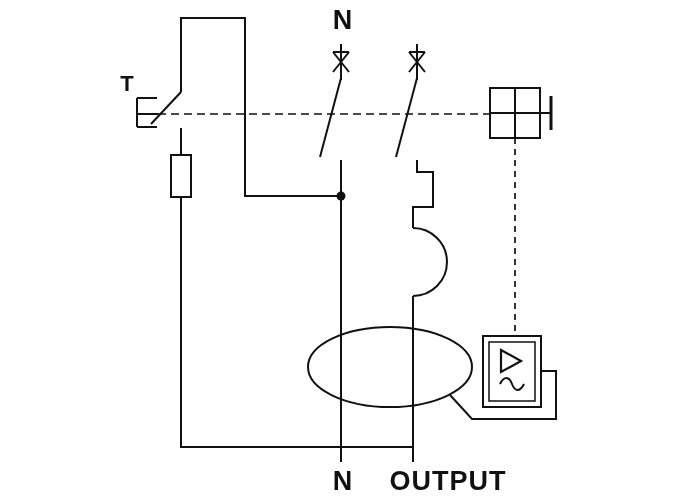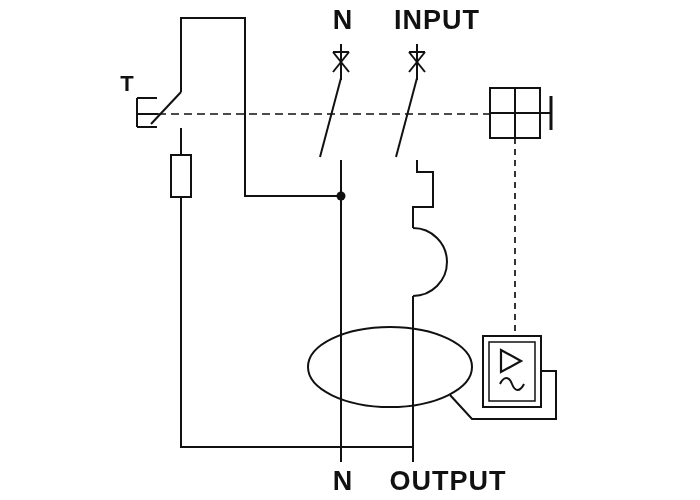--- a/index.html
+++ b/index.html
@@ -83,18 +83,17 @@
         <path d="M501 350 L521 361 L501 372 Z" stroke-width="2.2"></path>
         <path d="M500 384 c4 -8 9 -8 12 0 c3 8 8 8 12 0"></path>
       </g>
 
       <line x1="145" y1="114" x2="490" y2="114" stroke-dasharray="8 5" stroke-width="1.7"></line>
       <line x1="515" y1="138" x2="515" y2="336" stroke-dasharray="6 5" stroke-width="1.7"></line>
     </g>
   </svg>
 
   <div class="label" style="left:343px; top:5px;">N</div>
-  <div class="label" style="left:437px; top:5px;">INPUT</div>
   <div class="label small" style="left:127px; top:71px;">T</div>
   <div class="label" style="left:343px; top:466px;">N</div>
   <div class="label" style="left:448px; top:466px;">OUTPUT</div>
 
 </div>
 
 </body></html>

